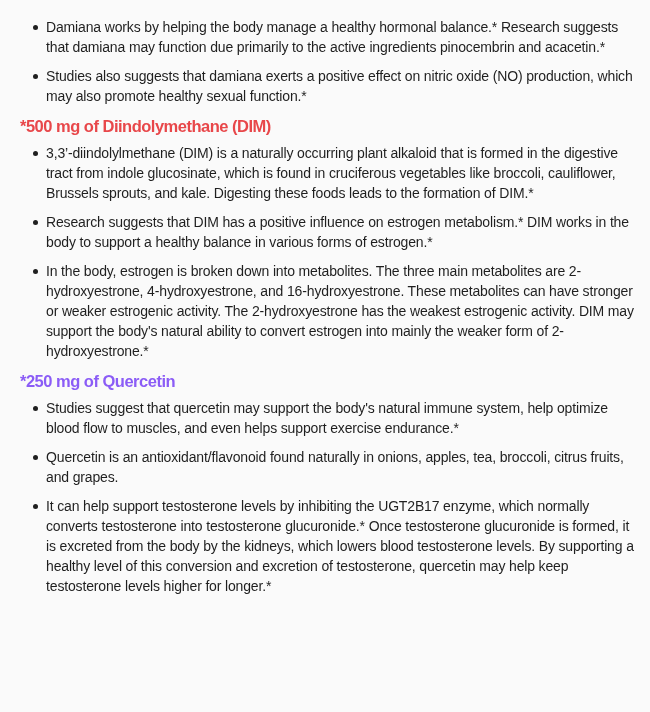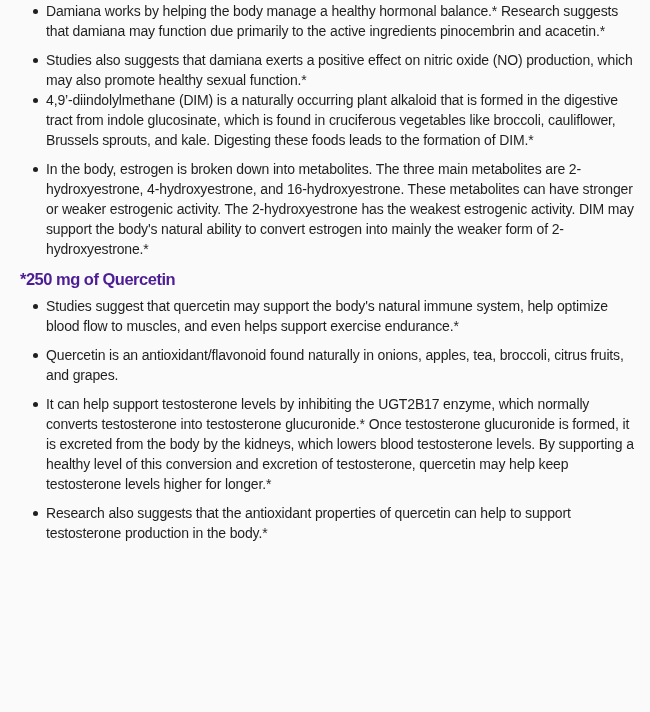--- a/index.html
+++ b/index.html
@@ -25,45 +25,46 @@
     background: #1f1f1f;
   }
   .section-heading {
     color: #e8474a;
     font-size: 16.5px;
     font-weight: bold;
     letter-spacing: -0.5px;
     margin: 9px 0 6px 20px;
     line-height: 22px;
   }
-  #sec-damiana { padding-top: 1px; }
+  #sec-damiana { padding-top: 17px; }
   #sec-damiana ul.bullets li:last-child { margin-bottom: 0; }
 </style>
 </head>
 <body style="background: rgb(250, 250, 250); color: rgb(31, 31, 31);">
 
 <div class="content">
 
   <section id="sec-damiana">
     <ul class="bullets">
       <li><span class="dot" style="background: rgb(31, 31, 31);"></span><span>Damiana works by helping the body manage a healthy hormonal balance.* Research suggests that damiana may function due primarily to the active ingredients pinocembrin and acacetin.*</span></li>
       <li><span class="dot" style="background: rgb(31, 31, 31);"></span><span>Studies also suggests that damiana exerts a positive effect on nitric oxide (NO) production, which may also promote healthy sexual function.*</span></li>
     </ul>
   </section>
 
   <section id="sec-dim">
+    <h3 class="section-heading" style="color: rgb(232, 71, 74);">*500 mg of Diindolymethane (DIM)</h3>
     <ul class="bullets">
-      <li><span class="dot" style="background: rgb(31, 31, 31);"></span><span>4,9’-diindolylmethane (DIM) is a naturally occurring plant alkaloid that is formed in the digestive tract from indole glucosinate, which is found in cruciferous vegetables like broccoli, cauliflower, Brussels sprouts, and kale. Digesting these foods leads to the formation of DIM.*</span></li>
+      <li><span class="dot" style="background: rgb(31, 31, 31);"></span><span>3,3’-diindolylmethane (DIM) is a naturally occurring plant alkaloid that is formed in the digestive tract from indole glucosinate, which is found in cruciferous vegetables like broccoli, cauliflower, Brussels sprouts, and kale. Digesting these foods leads to the formation of DIM.*</span></li>
+      <li><span class="dot" style="background: rgb(31, 31, 31);"></span><span>Research suggests that DIM has a positive influence on estrogen metabolism.* DIM works in the body to support a healthy balance in various forms of estrogen.*</span></li>
       <li><span class="dot" style="background: rgb(31, 31, 31);"></span><span>In the body, estrogen is broken down into metabolites. The three main metabolites are 2-hydroxyestrone, 4-hydroxyestrone, and 16-hydroxyestrone. These metabolites can have stronger or weaker estrogenic activity. The 2-hydroxyestrone has the weakest estrogenic activity. DIM may support the body's natural ability to convert estrogen into mainly the weaker form of 2-hydroxyestrone.*</span></li>
     </ul>
   </section>
 
   <section id="sec-quercetin">
-    <h3 class="section-heading" style="color: #4c1d95;">*250 mg of Quercetin</h3>
+    <h3 class="section-heading" style="color: #8b5cf6;">*250 mg of Quercetin</h3>
     <ul class="bullets">
       <li><span class="dot" style="background: rgb(31, 31, 31);"></span><span>Studies suggest that quercetin may support the body's natural immune system, help optimize blood flow to muscles, and even helps support exercise endurance.*</span></li>
       <li><span class="dot" style="background: rgb(31, 31, 31);"></span><span>Quercetin is an antioxidant/flavonoid found naturally in onions, apples, tea, broccoli, citrus fruits, and grapes.</span></li>
       <li><span class="dot" style="background: rgb(31, 31, 31);"></span><span>It can help support testosterone levels by inhibiting the UGT2B17 enzyme, which normally converts testosterone into testosterone glucuronide.* Once testosterone glucuronide is formed, it is excreted from the body by the kidneys, which lowers blood testosterone levels. By supporting a healthy level of this conversion and excretion of testosterone, quercetin may help keep testosterone levels higher for longer.*</span></li>
-      <li><span class="dot" style="background: rgb(31, 31, 31);"></span><span>Research also suggests that the antioxidant properties of quercetin can help to support testosterone production in the body.*</span></li>
     </ul>
   </section>
 
 </div>
 
 </body></html>

